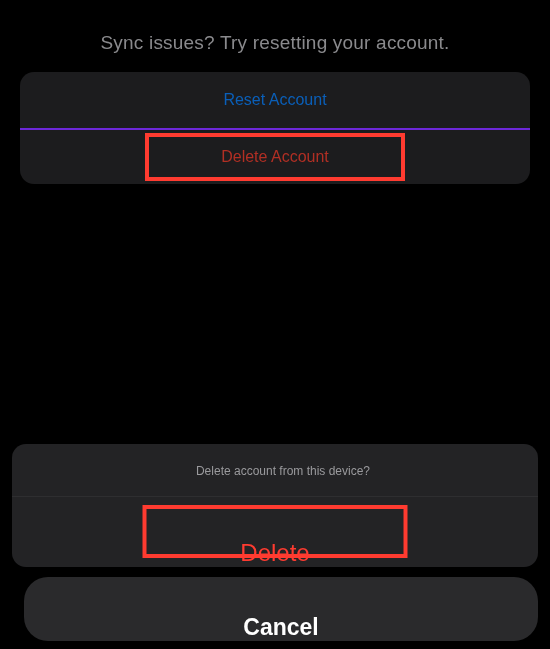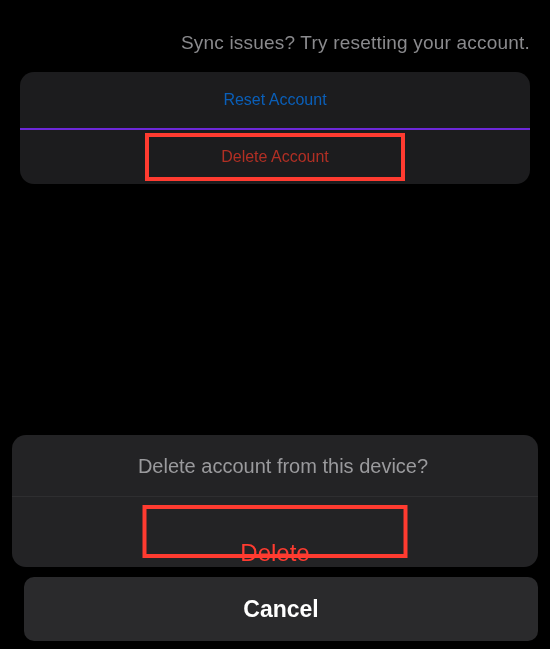--- a/index.html
+++ b/index.html
@@ -11,21 +11,21 @@
       width: 550px;
       height: 649px;
       background: #000;
       font-family: -apple-system, BlinkMacSystemFont, "Segoe UI", Helvetica, Arial, sans-serif;
       overflow: hidden;
       position: relative;
     }
     .hint-text {
       color: #8a8a8d;
       font-size: 19px;
-      text-align: right;
+      text-align: center;
       padding: 32px 20px 18px 20px;
       letter-spacing: 0.2px;
     }
     .card {
       background: #1c1c1e;
       border-radius: 14px;
       margin: 0 20px;
       overflow: hidden;
     }
     .card-row {
@@ -65,21 +65,21 @@
       padding: 0 12px;
     }
     .sheet-card {
       background: #232325;
       border-radius: 14px;
       overflow: hidden;
       margin-bottom: 10px;
     }
     .sheet-title {
       color: #9a9a9d;
-      font-size: 20px;
+      font-size: 12px;
       text-align: center;
       padding: 20px 16px 18px 32px;
       border-bottom: 1px solid #2e2e30;
     }
     .sheet-action {
       height: 70px;
       display: flex;
       align-items: flex-end;
       justify-content: center;
       font-size: 24px;
@@ -88,24 +88,24 @@
     }
     .highlight-bottom {
       left: 50%;
       transform: translateX(-50%);
       top: 8px;
       width: 265px;
       height: 53px;
     }
     .cancel-card {
       background: #2a2a2c;
-      border-radius: 10px;
+      border-radius: 24px;
       height: 64px;
       display: flex;
-      align-items: center;
+      align-items: flex-end;
       justify-content: center;
       font-size: 23px;
       font-weight: 600;
       color: #fff;
       margin-left: 12px;
     }
   </style>
 </head>
 <body>
 

